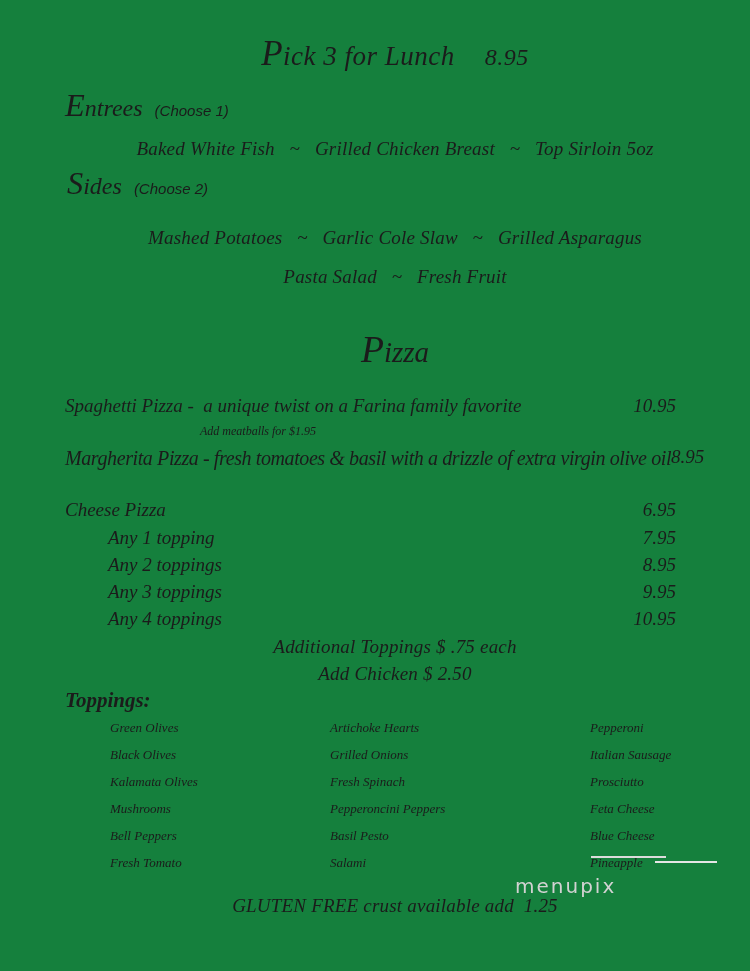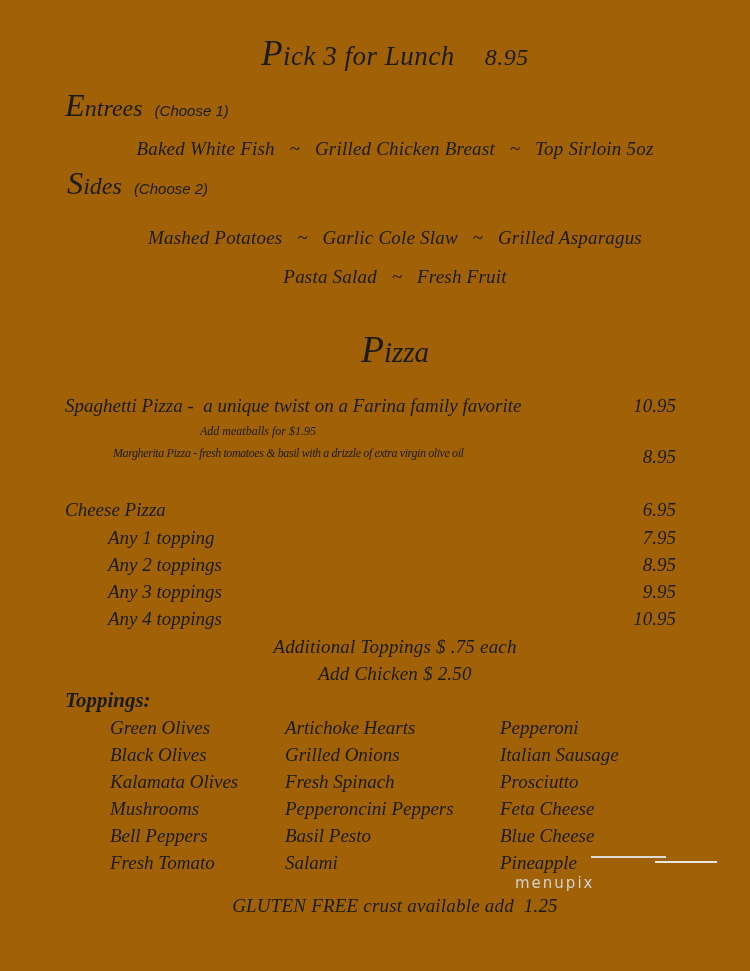--- a/index.html
+++ b/index.html
@@ -1,20 +1,20 @@
 <!DOCTYPE html>
 <html><head>
 <meta charset="utf-8">
 <style>
   html,body{margin:0;padding:0;background:#e9e9e9;}
   .page{
     position:relative;
     width:750px;height:971px;
     margin:0 auto;
-    background:#a16207;
+    background:#15803d;
     overflow:hidden;
     color:#1b1b1b;
     font-family:"Liberation Serif","DejaVu Serif",serif;
     font-style:italic;
   }
   .abs{position:absolute;}
   .center-line{position:absolute;left:40px;right:0;text-align:center;line-height:1.15;}
   .t{white-space:pre;}
   
   .title{font-size:27px;letter-spacing:.5px;}
@@ -29,34 +29,34 @@
   }
   
   .items-line{font-size:19px;letter-spacing:.2px;}
   .big-heading{font-size:29px;}
   .big-heading::first-letter{font-size:1.3em;}
   
   .row{position:absolute;left:65px;right:74px;display:flex;align-items:flex-start;font-size:19px;line-height:1.1;}
   .row .lbl{white-space:pre;}
   .row .prc{margin-left:auto;white-space:pre;}
   .row.indent .lbl{padding-left:43px;}
-  .row.tight .lbl{font-size:12px;letter-spacing:-0.4px;margin-left:48px;}
+  .row.tight .lbl{font-size:20px;letter-spacing:-0.4px;}
   .sub-note{font-size:12px;}
   .toppings-head{font-size:21px;font-weight:bold;}
   
-  .toppings{position:absolute;left:110px;display:flex;font-size:19px;}
+  .toppings{position:absolute;left:110px;display:flex;font-size:13px;gap:45px;}
   .tcol{display:block;}
   .tcell{line-height:27px;white-space:pre;}
   
   .gluten{font-size:19px;letter-spacing:.2px;}
   
   .watermark{
     position:absolute;left:515px;top:874px;
     font-family:"DejaVu Sans","Liberation Sans",sans-serif;
-    font-style:normal;font-size:15px;letter-spacing:2px;
+    font-style:normal;font-size:20px;letter-spacing:2px;
     color:#d2d2d2;
   }
   .artifact{position:absolute;height:2px;background:#dcdcdc;}
   .artifact.light{background:#e6e6e6;}
 </style>
 </head>
 <body>
 
 <div class="page">
 

